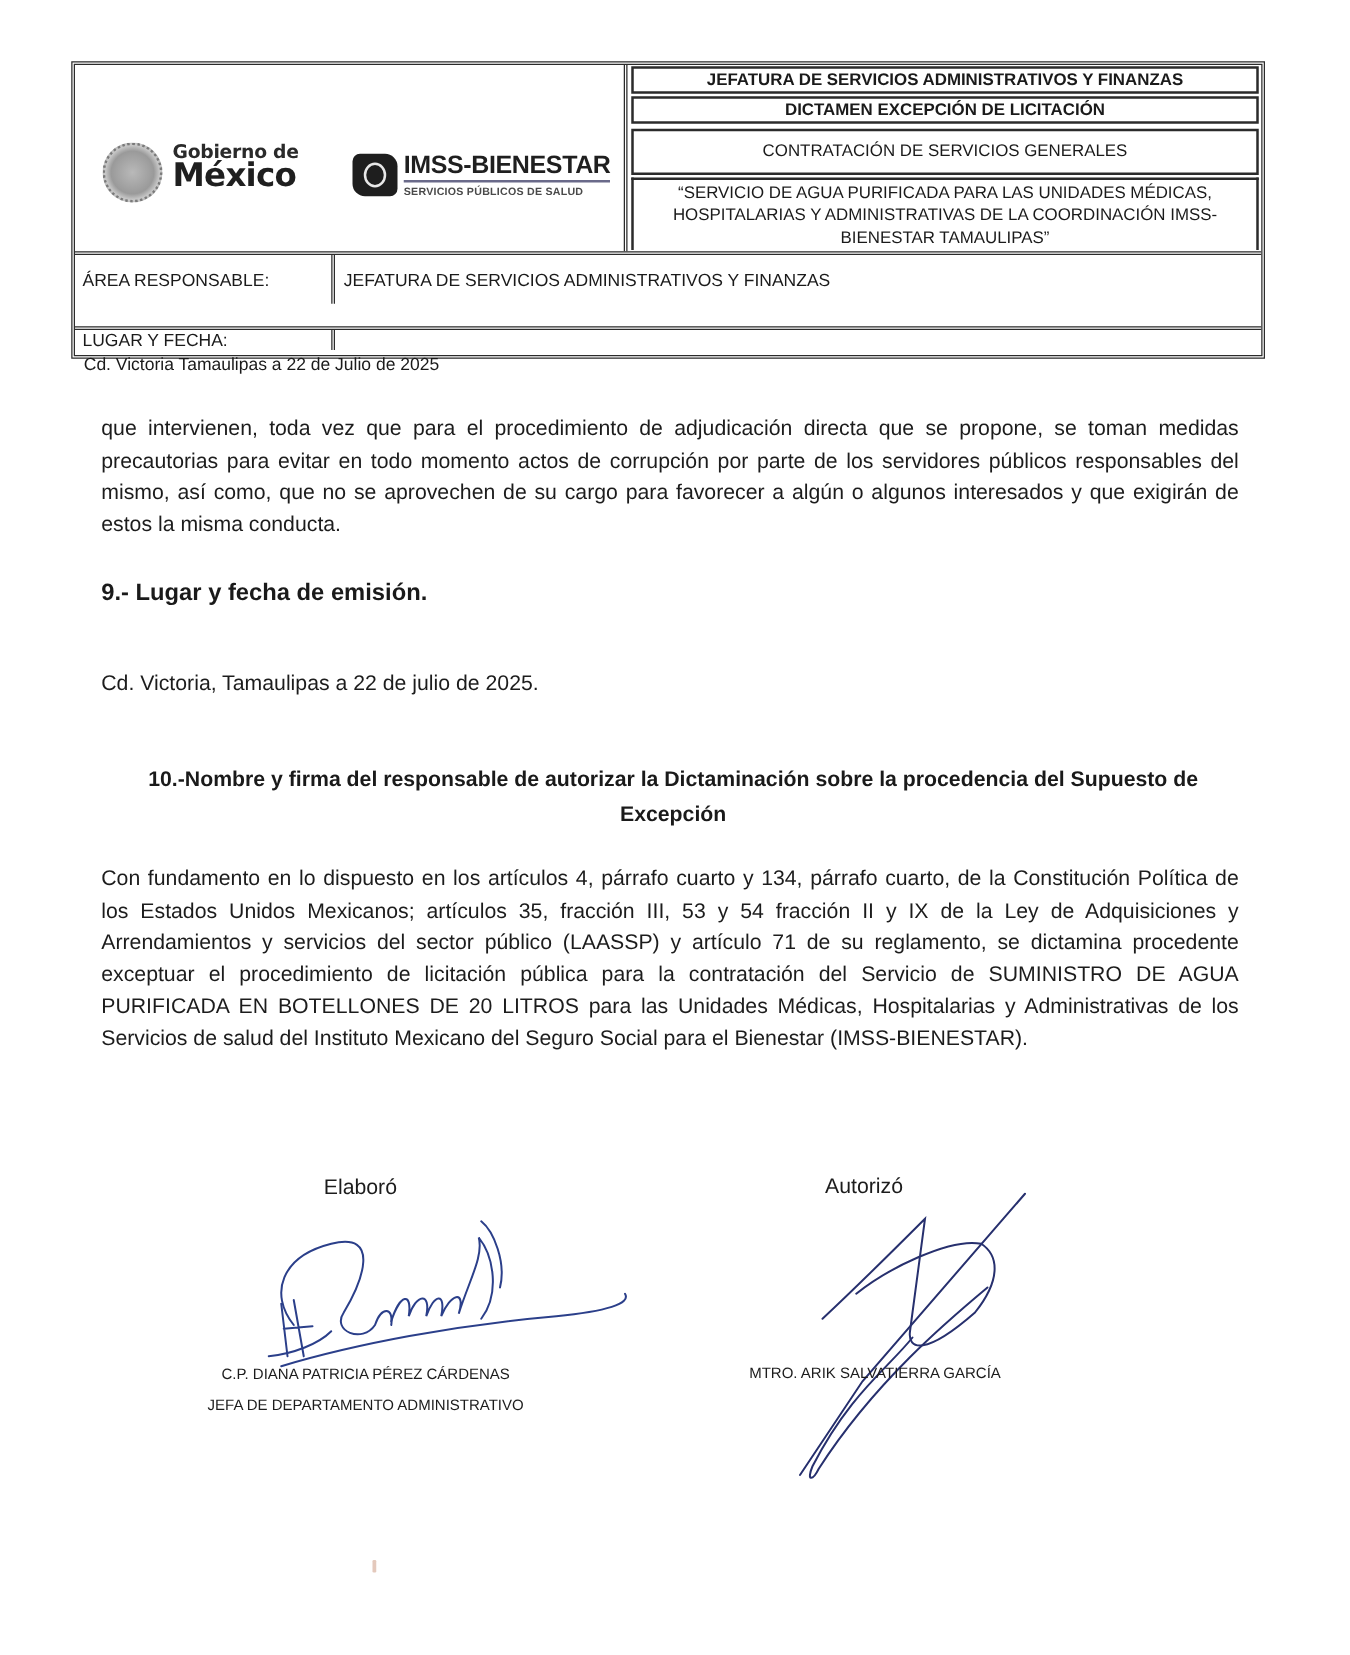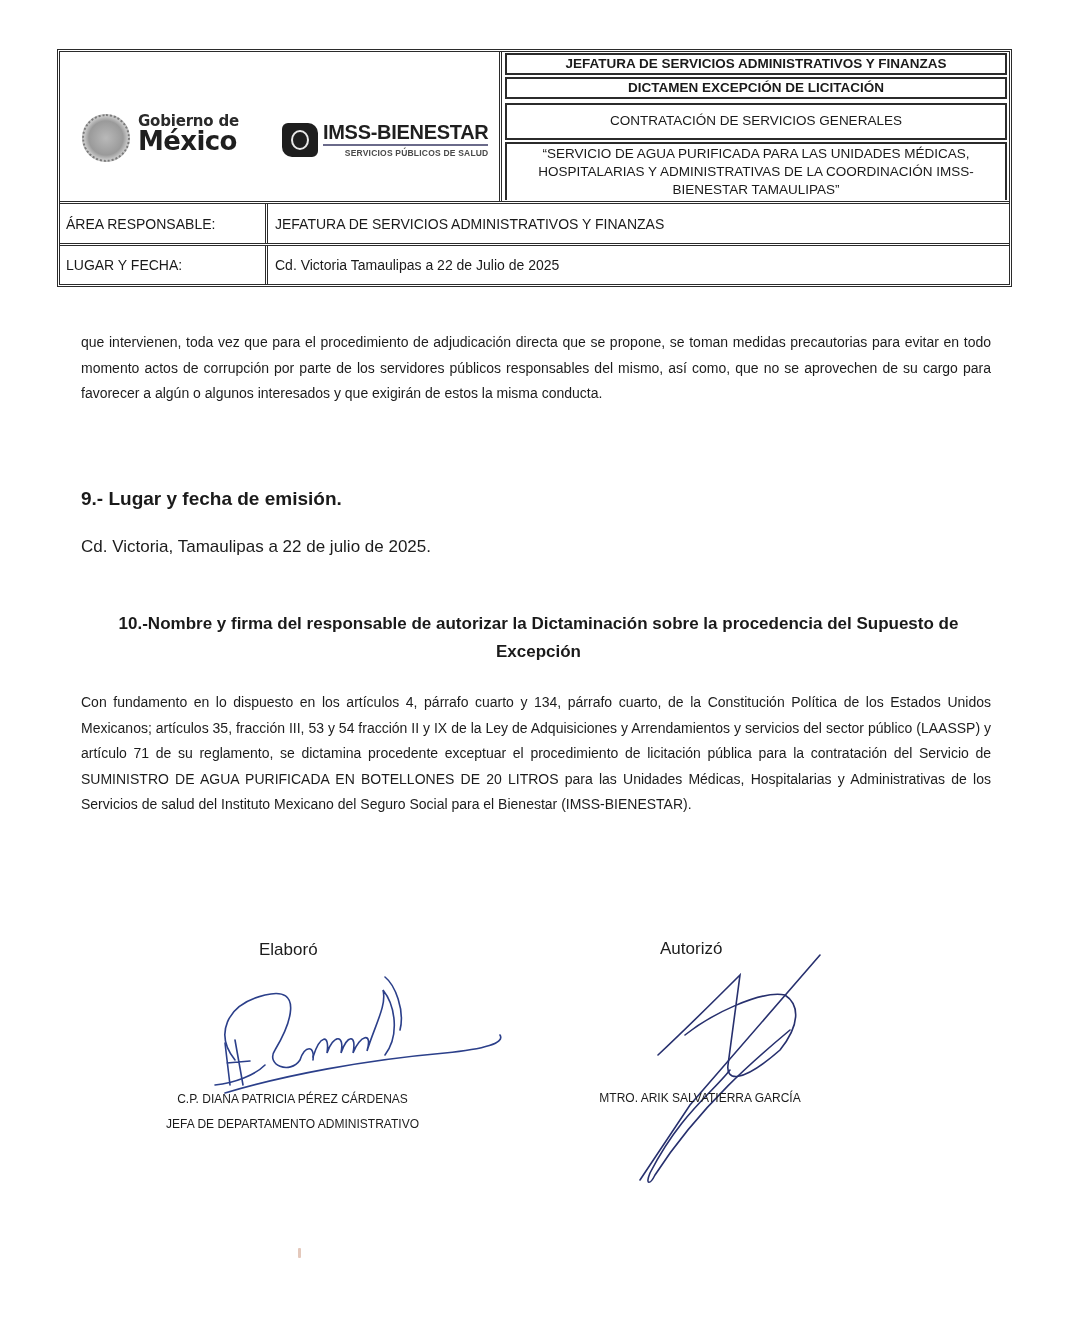--- a/index.html
+++ b/index.html
@@ -66,21 +66,21 @@
     }
     .hdr-row {
       position: absolute;
       left: 0; right: 0;
       border-top: 3px double #2b2b2b;
       box-sizing: border-box;
       display: flex;
       font-size: 14px;
     }
     .hdr-row.r1 { top: 149px; height: 42px; }
-    .hdr-row.r2 { top: 191px; height: 41px; }
+    .hdr-row.r2 { top: 209px; height: 41px; flex-direction: column; }
     .hdr-row .lbl {
       width: 208px;
       border-right: 3px double #2b2b2b;
       box-sizing: border-box;
       display: flex;
       align-items: center;
       padding-left: 6px;
     }
     .hdr-row .val {
       flex: 1;
@@ -118,21 +118,20 @@
       font-size: 26px;
       color: #1f1f1f;
       letter-spacing: -0.6px;
       margin-top: -1px;
     }
     .logo-imss {
       position: absolute;
       left: 222px; top: 70px;
       display: flex;
       align-items: center;
-      text-align: right;
     }
     .imss-badge {
       width: 36px; height: 34px;
       background: #1e1e1e;
       border-radius: 6px 10px 6px 10px;
       margin-right: 5px;
       position: relative;
     }
     .imss-badge::after {
       content: "";
@@ -160,29 +159,29 @@
       color: #4a4a4a;
       letter-spacing: 0.2px;
       margin-top: 2px;
     }
 
     
     .body-text {
       position: absolute;
       left: 81px;
       width: 910px;
-      font-size: 14px;
+      font-size: 17px;
       line-height: 25.5px;
       color: #1c1c1c;
       text-align: justify;
     }
     .p1 { top: 330px; }
     .h9 {
       position: absolute;
-      left: 81px; top: 488px;
+      left: 81px; top: 464px;
       font-size: 19px;
       font-weight: bold;
       color: #1a1a1a;
     }
     .p9 {
       position: absolute;
       left: 81px; top: 537px;
       font-size: 17px;
       color: #1c1c1c;
     }

